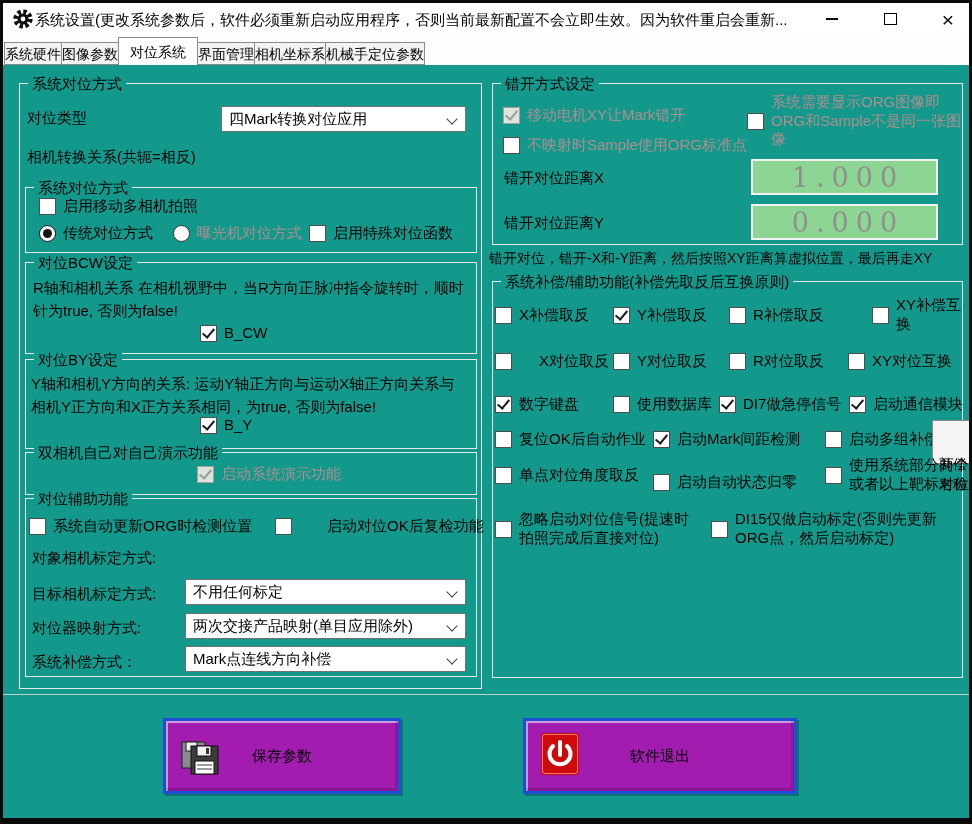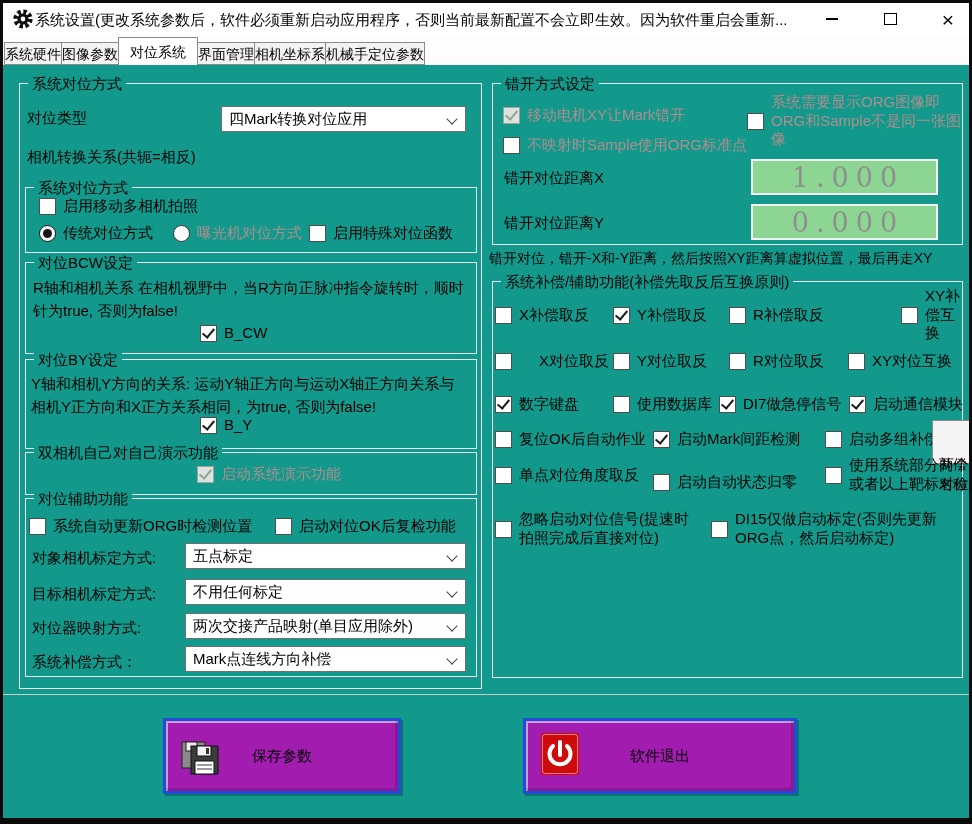--- a/index.html
+++ b/index.html
@@ -185,30 +185,26 @@
       <span class="lbl">启动系统演示功能</span>
   </div>
 
   <div class="abs grp" style="left:22px;top:495px;width:450px;height:177px;">
     <span class="legend">对位辅助功能</span>
   </div>
   <div class="cb" style="left:26px;top:512px;" data-checked="false">
     <span class="box"></span>
       <span class="lbl">系统自动更新ORG时检测位置</span>
   </div>
-  <div class="cb" style="left:272px;top:512px;" data-checked="false">
+  <div class="cb" style="left:272px;top:512px;gap:28px;" data-checked="false">
     <span class="box"></span>
       <span class="lbl">启动对位OK后复检功能</span>
   </div>
 
   <span class="abs lab" style="left:29px;top:546px;">对象相机标定方式:</span>
-  <div class="combo" style="left:182px;top:540px;width:281px;">
-    <span class="val">五点标定</span>
-      <span class="chev"></span>
-  </div>
   <span class="abs lab" style="left:29px;top:582px;">目标相机标定方式:</span>
   <div class="combo" style="left:182px;top:576px;width:281px;">
     <span class="val">不用任何标定</span>
       <span class="chev"></span>
   </div>
   <span class="abs lab" style="left:29px;top:616px;">对位器映射方式:</span>
   <div class="combo" style="left:182px;top:610px;width:281px;">
     <span class="val">两次交接产品映射(单目应用除外)</span>
       <span class="chev"></span>
   </div>
@@ -253,21 +249,21 @@
       <span class="lbl">X补偿取反</span>
     </div>
   <div class="cb" style="left:610px;top:301px;" data-checked="true">
       <span class="box"></span>
       <span class="lbl">Y补偿取反</span>
     </div>
   <div class="cb" style="left:726px;top:301px;" data-checked="false">
       <span class="box"></span>
       <span class="lbl">R补偿取反</span>
     </div>
-  <div class="cb" style="left:874px;top:301px;padding-left:24px;" data-checked="false">
+  <div class="cb" style="left:845px;top:301px;padding-left:24px;" data-checked="false">
       <span class="box"></span>
       <span class="lbl">XY补偿互换</span>
     </div>
 
   <div class="cb" style="left:492px;top:347px;gap:20px;" data-checked="false">
       <span class="box"></span>
       <span class="lbl">X对位取反</span>
     </div>
   <div class="cb" style="left:610px;top:347px;" data-checked="false">
       <span class="box"></span>

